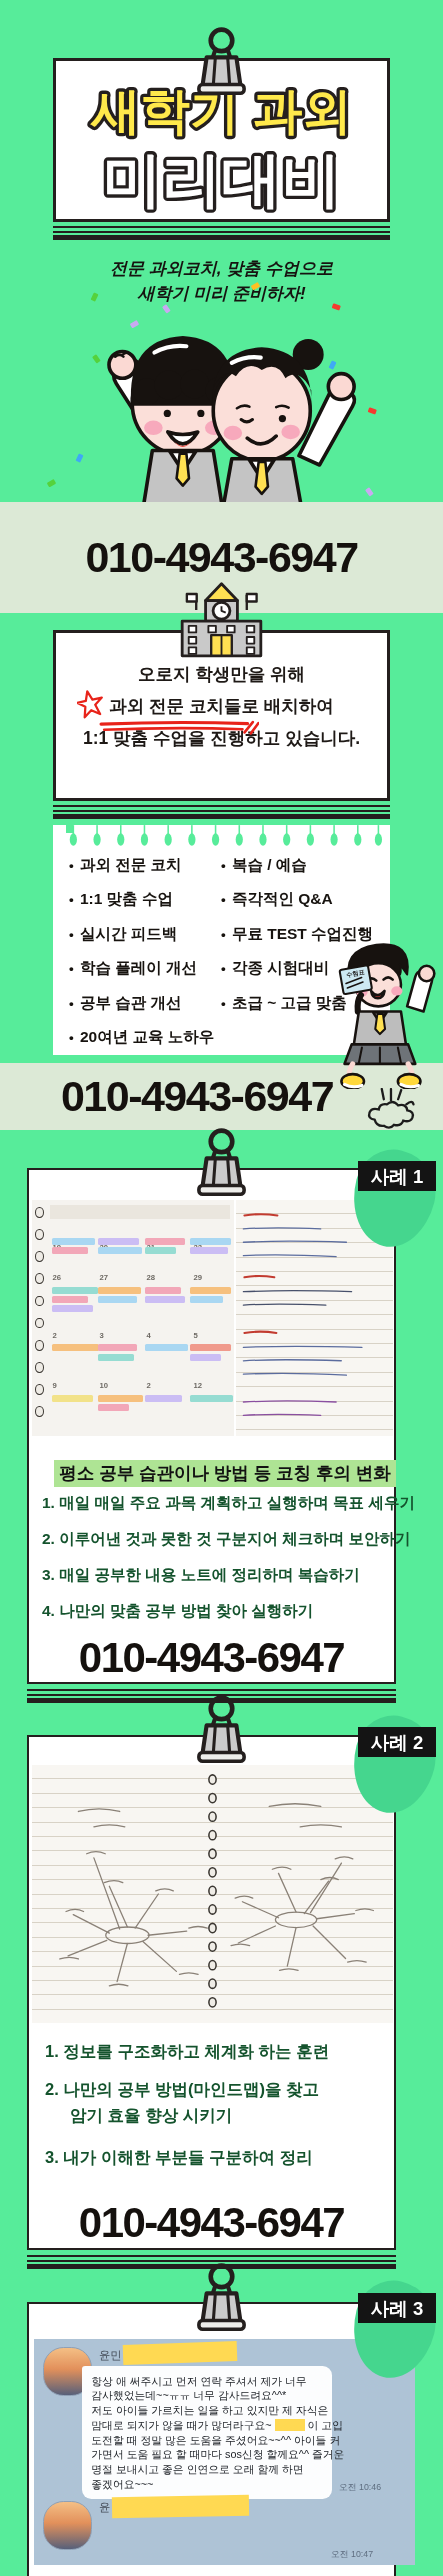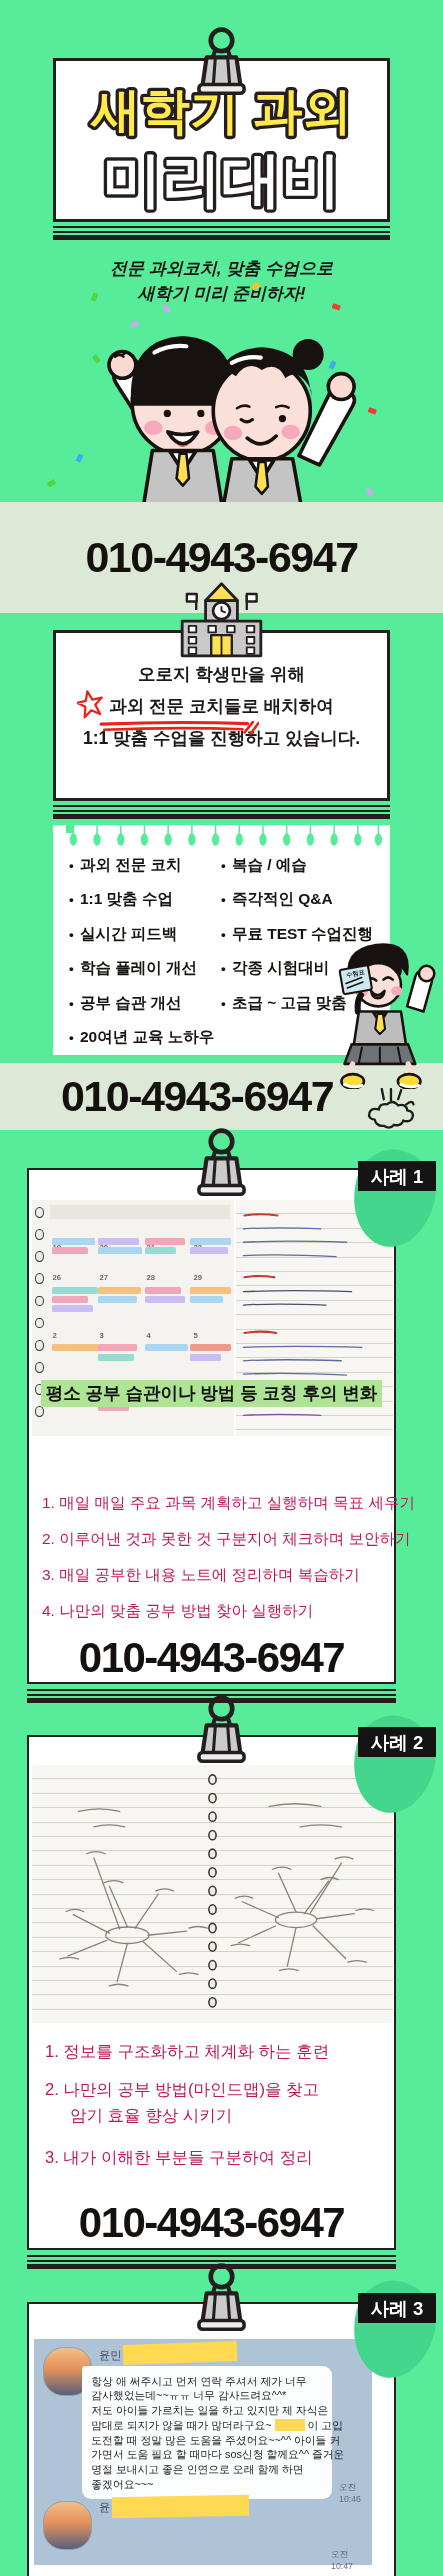--- a/index.html
+++ b/index.html
@@ -25,21 +25,21 @@
   .feat li{list-style:none;margin:0 0 13.4px 0;padding:0;}
   .feat li:before{content:"•";margin-right:6.2px;font-size:13.4px;}
   .feat ul{margin:0;padding:0;}
   
   .caselabel{position:absolute;width:78px;height:30px;background:#141414;color:#fff;
              display:flex;align-items:center;justify-content:center;font-size:18.5px;font-weight:800;z-index:3;}
   .blob{position:absolute;width:81px;height:97px;background:#45D68E;border-radius:46% 54% 48% 52%/40% 44% 56% 60%;
         transform:rotate(14deg);z-index:2;}
   .hl-title{position:absolute;left:27px;width:369px;text-align:center;}
   .hl-title span{display:inline-block;background:#AEE494;color:#121212;font-size:17.5px;font-weight:900;padding:4.1px 5.2px;line-height:1.1;}
-  .numitem{position:absolute;font-size:15.5px;font-weight:400;color:#be185d;white-space:nowrap;}
+  .numitem{position:absolute;font-size:15.5px;font-weight:700;color:#14532d;white-space:nowrap;}
   .cphone{position:absolute;width:369px;text-align:center;font-size:42px;font-weight:800;letter-spacing:-1.5px;color:#15110E;}
   
   .photo{position:absolute;overflow:hidden;background:#F5F3EF;}
   .ruled{background-image:repeating-linear-gradient(#F8F6F2 0px,#F8F6F2 13.4px,#D8D2C6 13.4px,#D8D2C6 14.4px);}
   .strip{position:absolute;height:6.7px;border-radius:1.5px;display:block;}
   .dayrow{position:absolute;display:flex;font-size:7.7px;color:#6E6A64;font-weight:700;}
   .dayrow span{width:47px;}
   .rings{position:absolute;display:flex;flex-direction:column;gap:11.3px;}
   .rings i{width:6.7px;height:8.8px;border:1.5px solid #3A3631;border-radius:50%;display:block;background:#EFECE6;}
   
@@ -436,21 +436,21 @@
         <path d="M14,56 q60,-4 150,0 M14,82 q80,-4 200,0 M14,108 q70,-4 180,2" stroke="#5B6C9E" stroke-width="2.5"></path>
         <path d="M16,150 q28,-5 58,0" stroke="#C23B30" stroke-width="4"></path>
         <path d="M14,178 q90,-4 210,0 M14,204 q60,-4 160,0" stroke="#47506B" stroke-width="2.5"></path>
         <path d="M16,258 q30,-5 62,0" stroke="#C23B30" stroke-width="4"></path>
         <path d="M14,286 q90,-4 230,0 M14,312 q70,-4 190,0 M14,338 q90,-4 200,2" stroke="#5B6C9E" stroke-width="2.5"></path>
         <path d="M14,392 q80,-4 180,0 M14,418 q60,-4 150,0" stroke="#8A4FA0" stroke-width="2.5"></path>
       </g>
     </svg>
   </div>
 
-  <div class="hl-title" style="top:1380px;">
+  <div class="hl-title" style="top:1460px;text-align:right;">
     <span>평소 공부 습관이나 방법 등 코칭 후의 변화</span>
   </div>
   <div class="numitem" style="left:42px;top:1493px;">1. 매일 매일 주요 과목 계획하고 실행하며 목표 세우기</div>
   <div class="numitem" style="left:42px;top:1529px;">2. 이루어낸 것과 못한 것 구분지어 체크하며 보안하기</div>
   <div class="numitem" style="left:42px;top:1565px;">3. 매일 공부한 내용 노트에 정리하며 복습하기</div>
   <div class="numitem" style="left:42px;top:1601px;">4. 나만의 맞춤 공부 방법 찾아 실행하기</div>
   <div class="cphone" style="left:27px;top:1634px;">010-4943-6947</div>
 
   <svg class="abs" style="left:183px;top:1693px;z-index:4;" width="77" height="77" viewBox="0 0 150 150">
     <g stroke="#241F1E" stroke-linejoin="round" stroke-linecap="round" fill="none">
@@ -513,21 +513,21 @@
       <path d="M46,63 L104,63 L112,118 L38,118 Z" fill="#CBCBCB" stroke-width="8"></path>
       <path d="M63,63 L59,118 M87,63 L91,118" stroke-width="6"></path>
       <rect x="31" y="116" width="88" height="17" rx="7" fill="#EDEDEA" stroke-width="7"></rect>
     </g>
   </svg>
   <div class="blob" style="left:353px;top:2281px;"></div>
   <div class="caselabel" style="left:358px;top:2293px;">사례 3</div>
 
   <div class="card thin" style="left:27px;top:2302px;width:369px;height:515px;"></div>
 
-  <div class="chat" style="left:34px;top:2339px;width:338px;height:226px;">
+  <div class="chat" style="left:34px;top:2339px;width:381px;height:226px;">
     <div class="avatar" style="left:9.3px;top:8.2px;"></div>
     <div class="chatname" style="left:65px;top:9.3px;">
       <span>윤민</span>
     </div>
     <div class="censor" style="position:absolute;left:89px;top:4.1px;width:114px;height:19.6px;transform:rotate(-2deg);"></div>
     <div class="bubble" style="left:48px;top:27px;width:250px;">
       <div>항상 애  써주시고 먼저 연락 주셔서 제가 너무</div>
       <div>감사했었는데~~ㅠㅠ 너무 감사드려요^^*</div>
       <div>저도 아이들 가르치는 일을 하고 있지만 제 자식은</div>
       <div><span>맘대로 되지가 않을 때가 많더라구요~ </span><span class="inlinecensor"></span><span> 이 고입</span></div>

